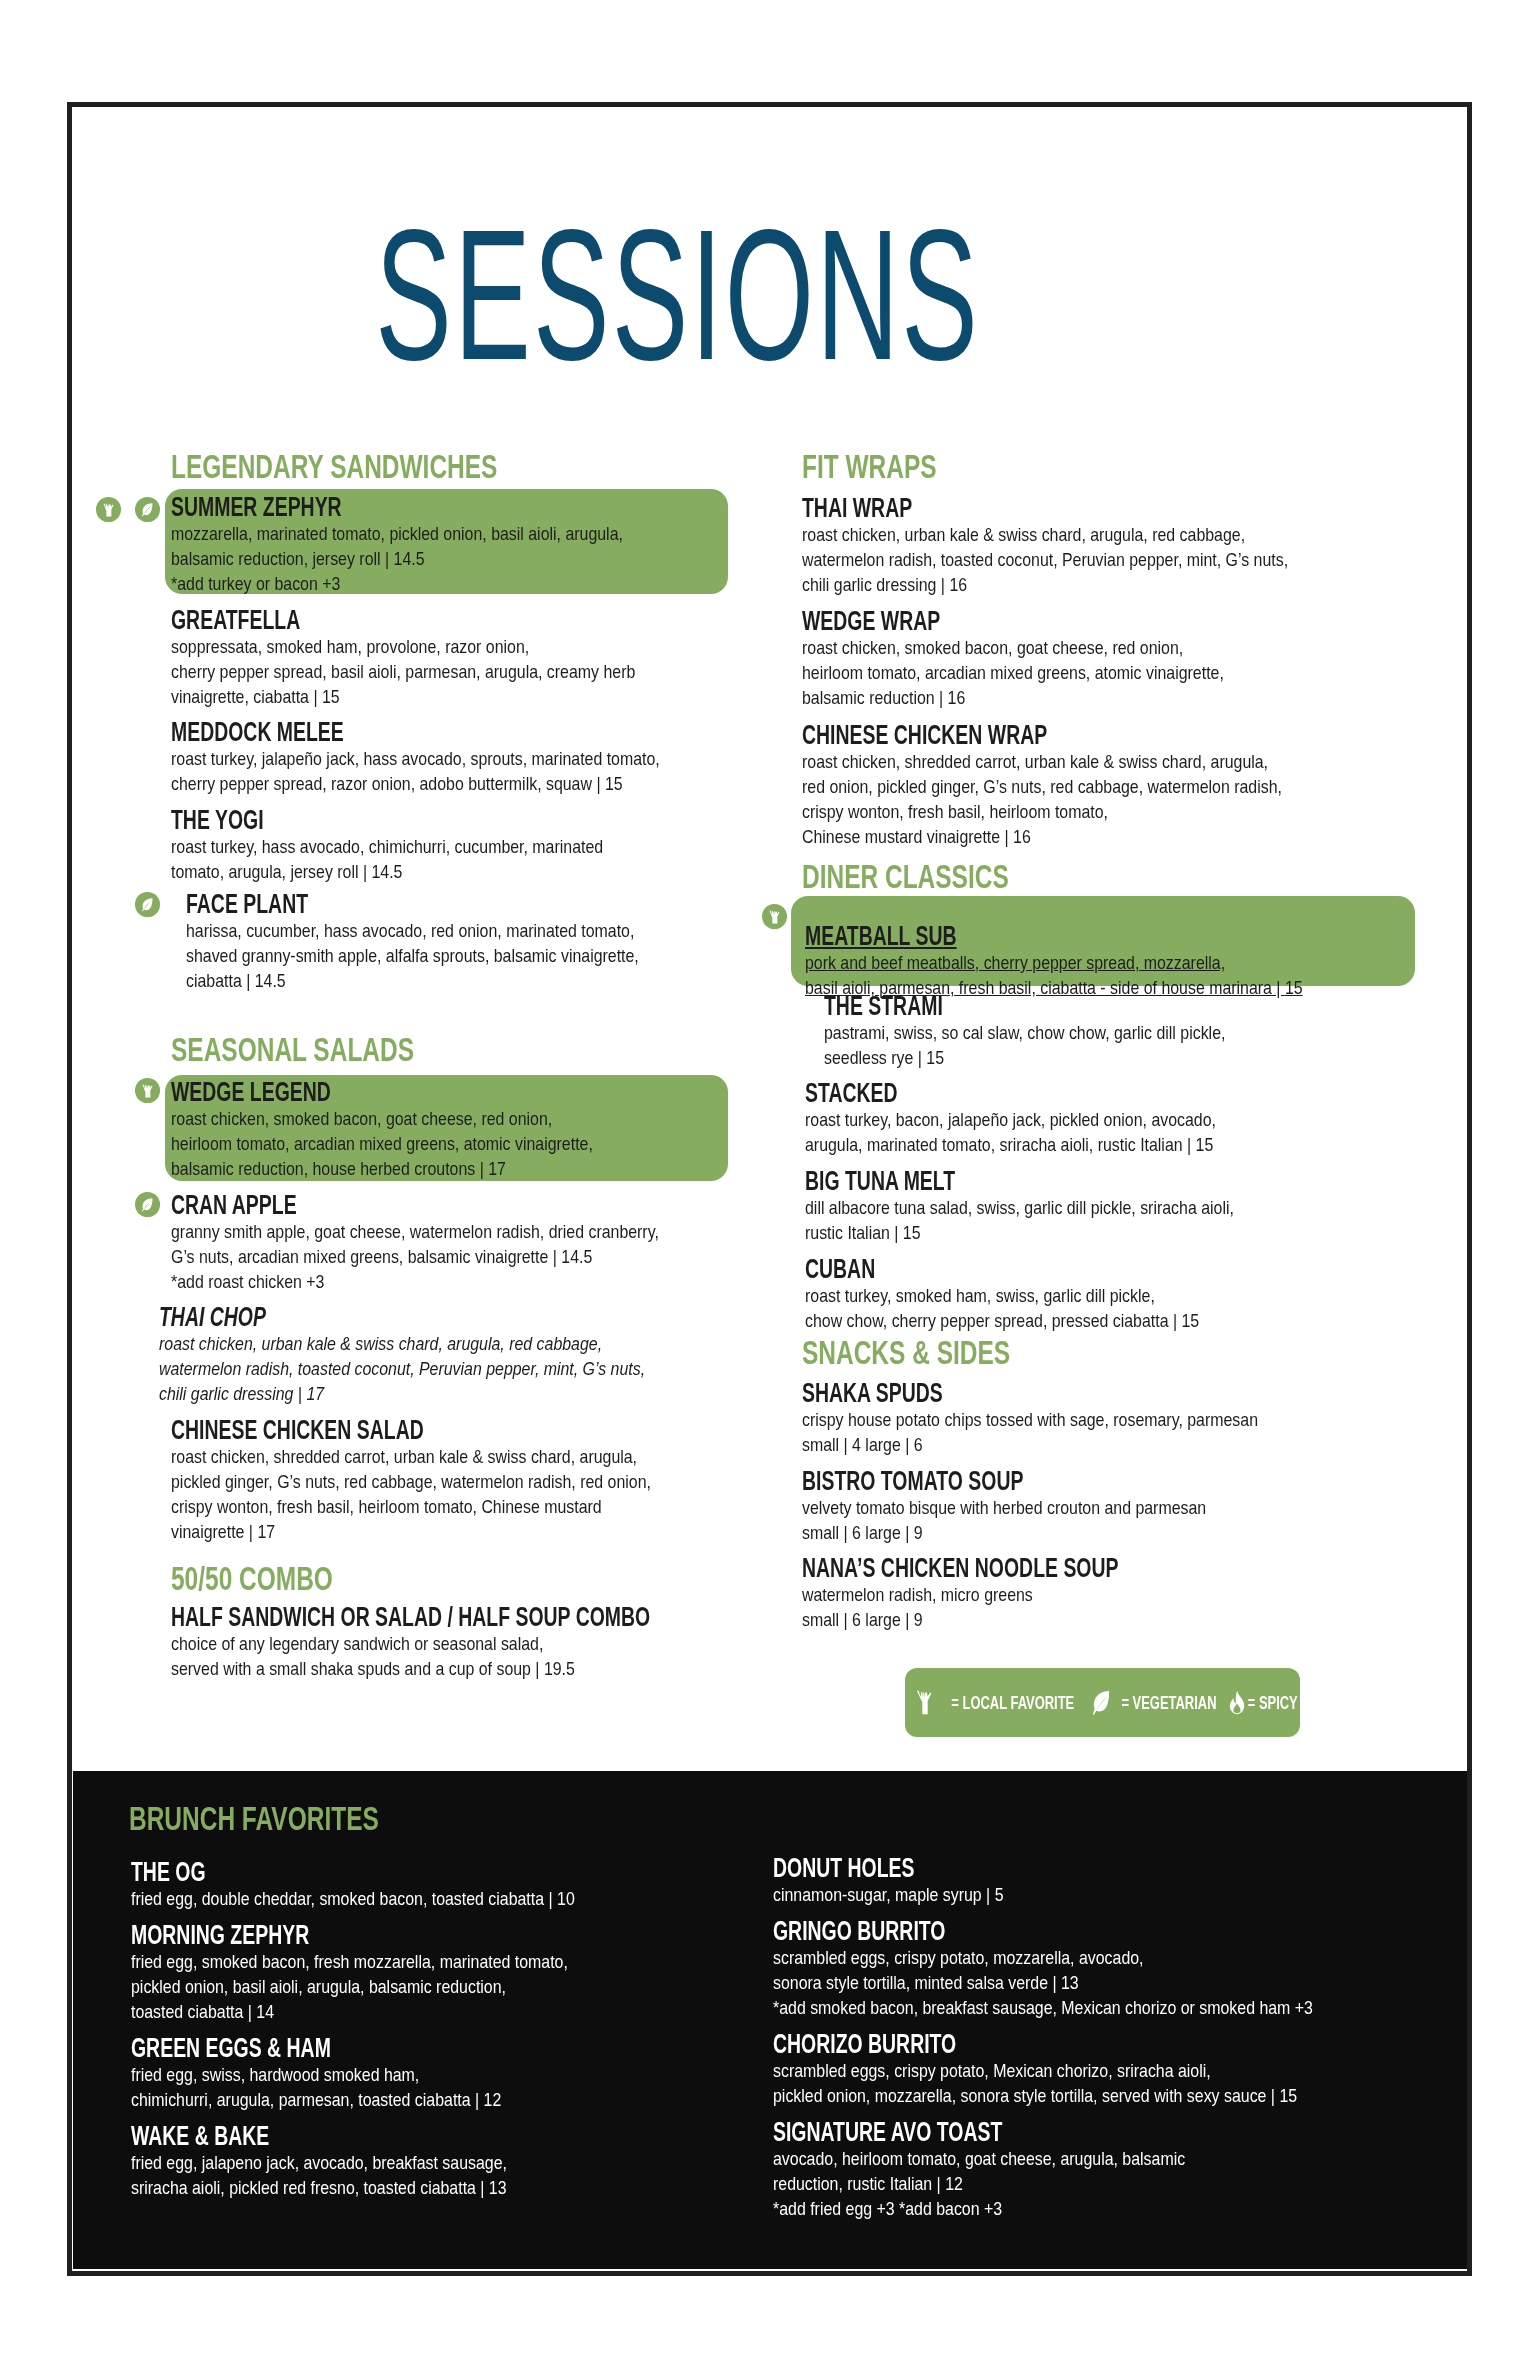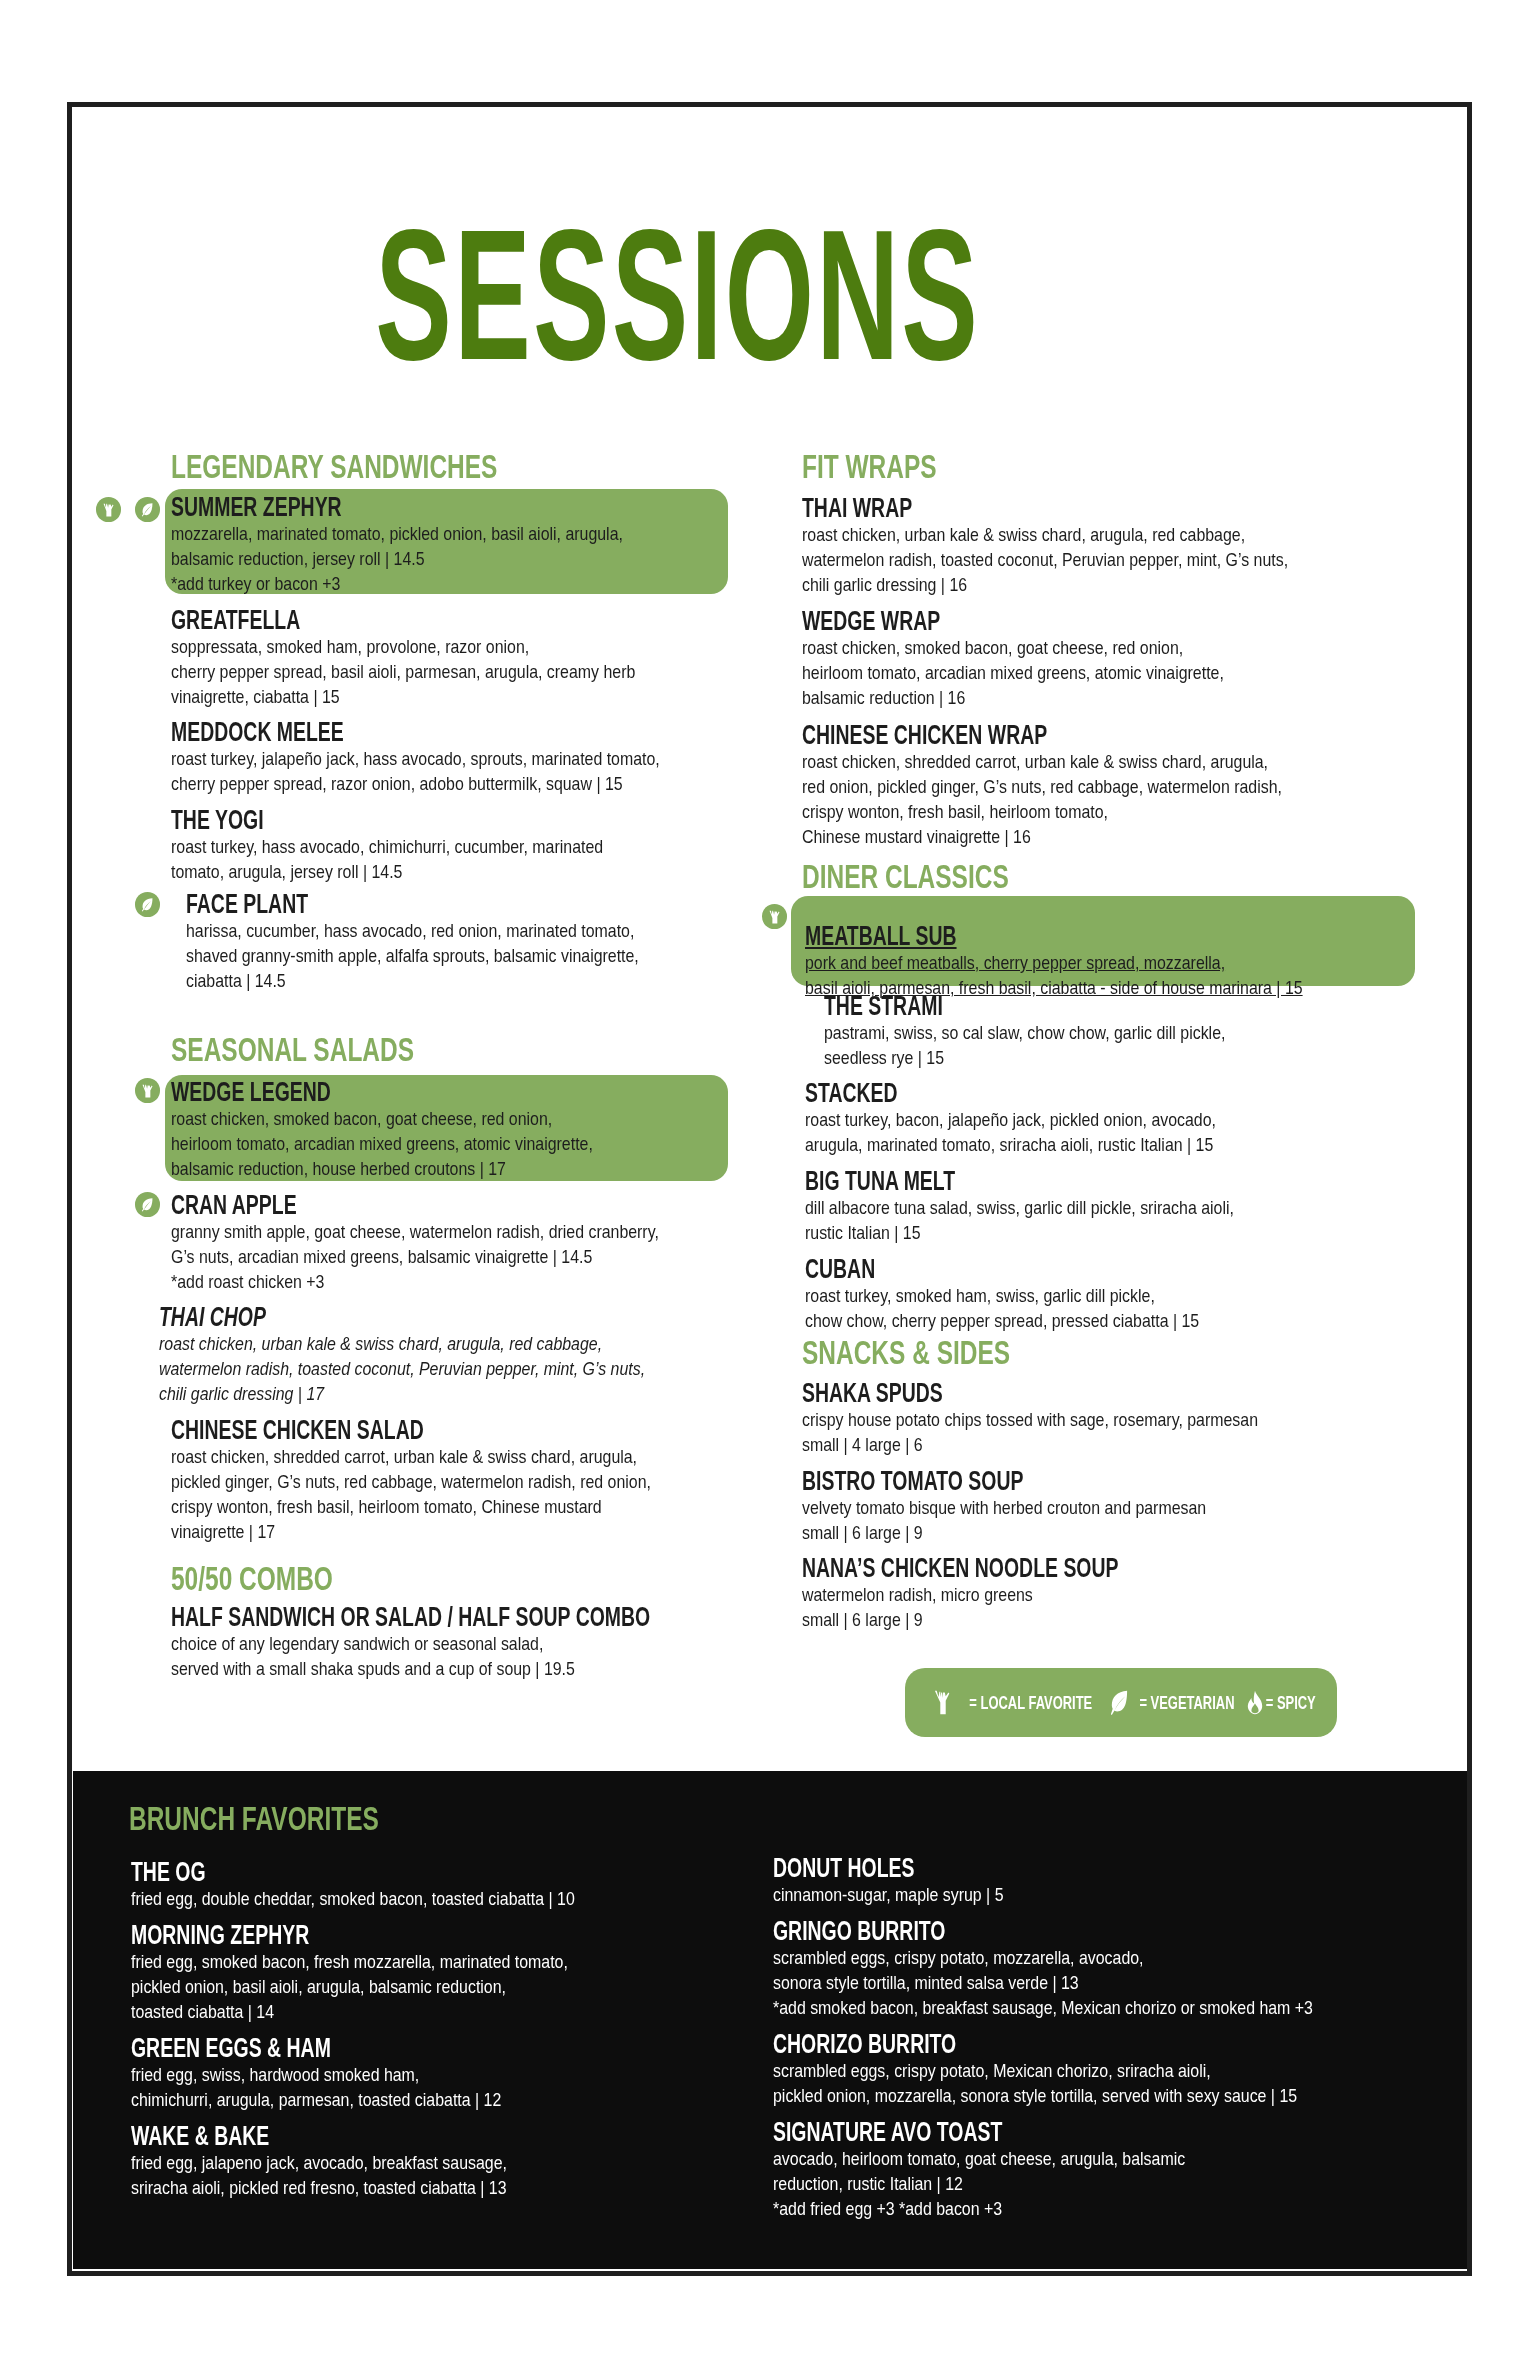--- a/index.html
+++ b/index.html
@@ -2,36 +2,36 @@
 <html style="font-size:9.8px"><head>
 <meta charset="utf-8">
 <style>
   html, body { margin:0; padding:0; background:#ffffff; }
   body { width:1538px; height:2377px; position:relative; overflow:hidden;
          font-family:"Liberation Sans", sans-serif; color:#1d1d1d; }
   .frame { position:absolute; left:67px; top:102px; width:1405px; height:2174px;
            box-sizing:border-box; border:5.5px solid #1f1f1f; background:#fff; }
   .brunch-bg { position:absolute; left:73px; top:1771px; width:1394px; height:498px; background:#0d0d0d; }
   .title { position:absolute; left:0; width:1356px; top:203px; text-align:center;
-           font-weight:bold; font-size:185px; line-height:185px; letter-spacing:3.7px; color:#4d7c0f; }
+           font-weight:normal; font-size:185px; line-height:185px; letter-spacing:3.7px; color:#0c4a6e; }
   .title span { display:inline-block; transform:scaleX(0.62); transform-origin:center; }
   .sec-h { position:absolute; font-weight:bold; color:#86ad5f; font-size:34px; line-height:37px;
            white-space:nowrap; transform:scaleX(0.72); transform-origin:left top; }
   .item { position:absolute; width:615px; }
   .item-name { font-weight:bold; font-size:27px; line-height:28px; white-space:nowrap;
                transform:scaleX(0.72); transform-origin:left top; display:block; }
   .item-desc { font-size:18.5px; line-height:25px; white-space:pre-line;
                transform:scaleX(0.86); transform-origin:left top; display:block; width:714px; }
   .hl { position:absolute; background:#86ad5f; border-radius:17px; }
   .dark .item-name, .dark .item-desc { color:#ffffff; }
   .badge { position:absolute; width:24.6px; height:24.6px; border-radius:50%; background:#86ad5f;
            display:flex; align-items:center; justify-content:center; }
   .badge svg { width:17px; height:17px; }
-  .legend { position:absolute; left:905px; top:1668px; width:432px; height:69px; background:#86ad5f;
-            border-radius:20px; display:flex; align-items:center; justify-content:center; gap:6.2px; }
+  .legend { position:absolute; left:905px; top:1668px; width:395px; height:69px; background:#86ad5f;
+            border-radius:12px; display:flex; align-items:center; justify-content:center; gap:6.2px; }
   .legend .lg-text { color:#fff; font-weight:bold; font-size:18.5px; white-space:nowrap;
                      display:inline-block; transform:scaleX(0.7); transform-origin:center; margin:0 -17px; }
   .legend svg { width:22px; height:27px; }
 </style>
 </head>
 <body>
 
 <div class="frame"></div>
 <div class="brunch-bg"></div>
 

